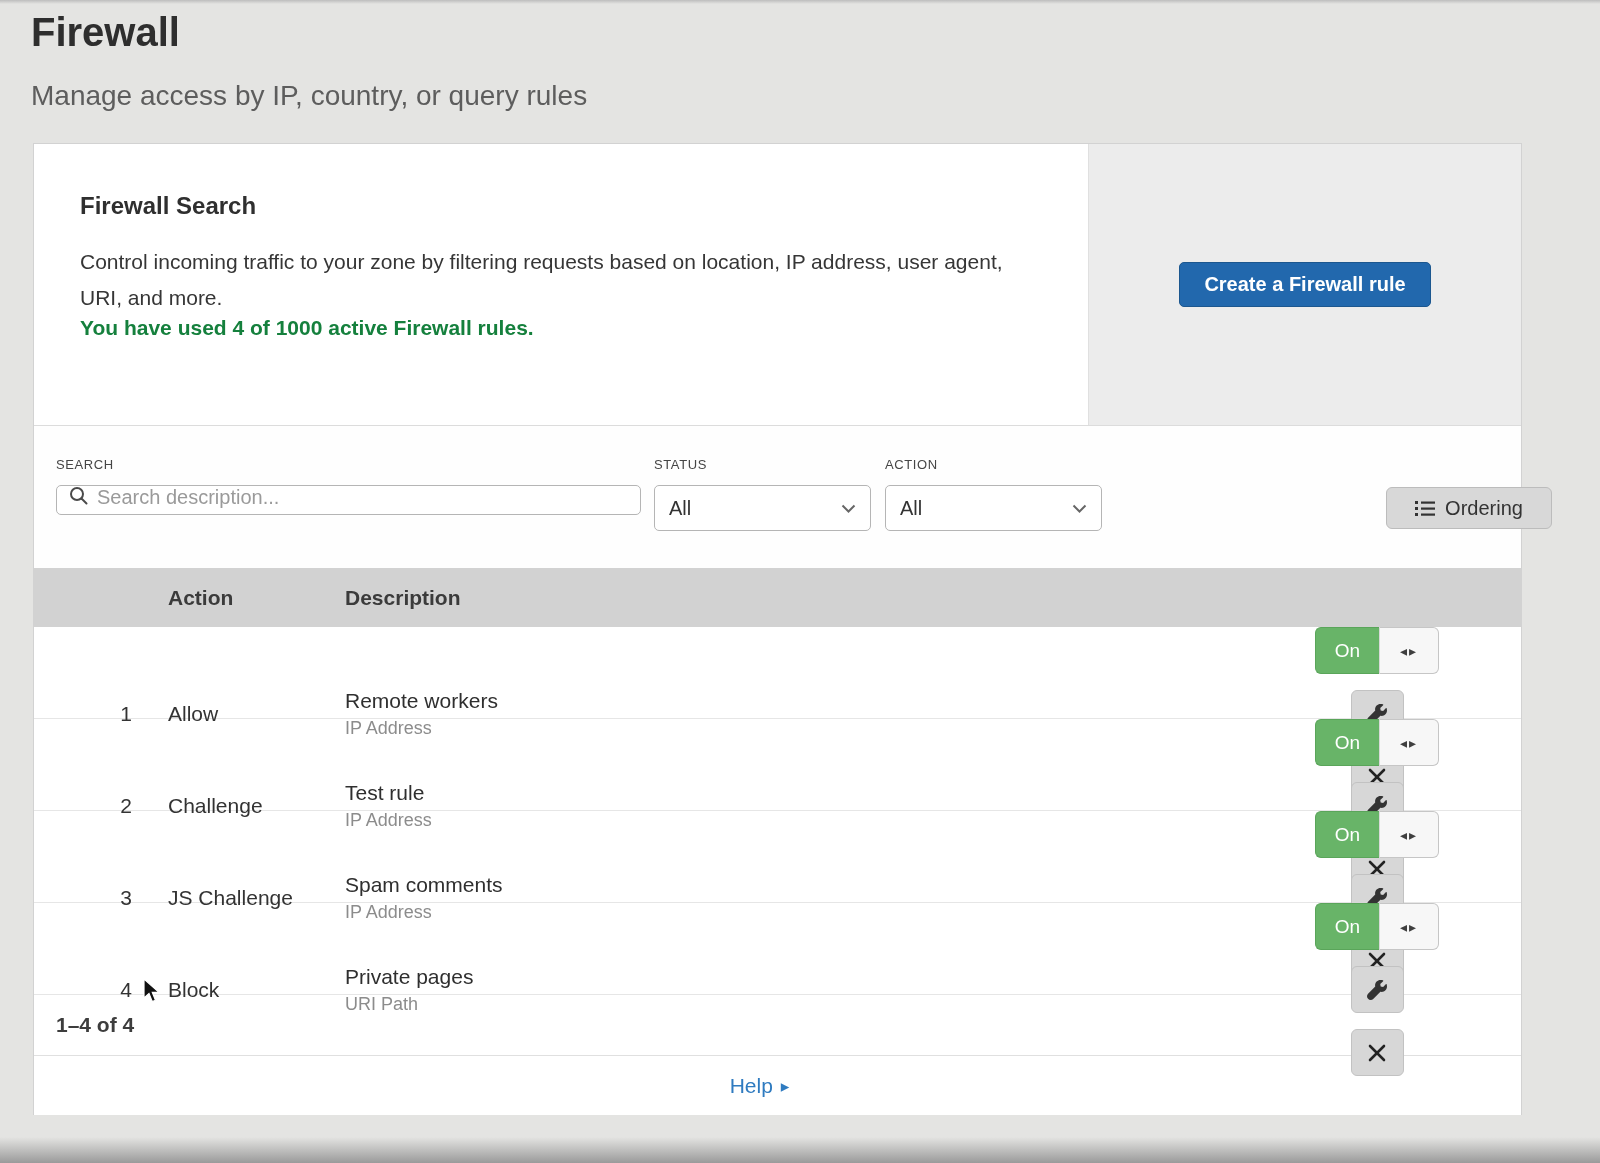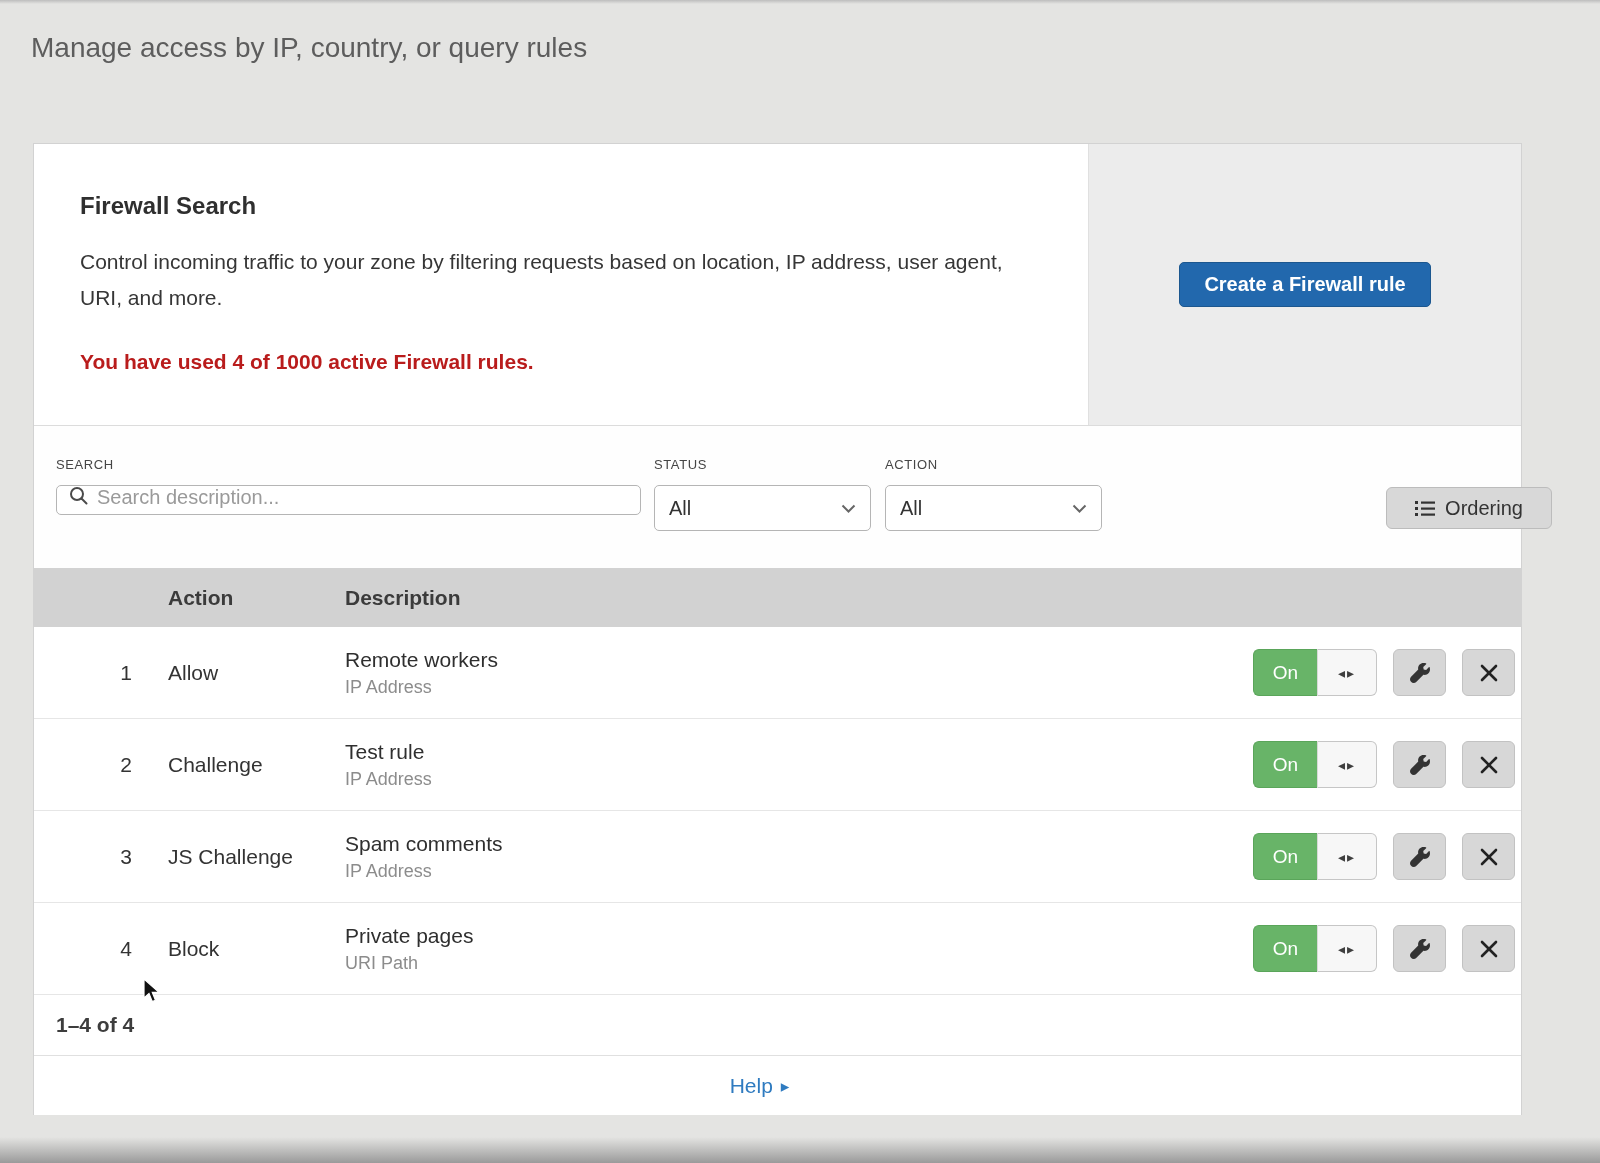--- a/index.html
+++ b/index.html
@@ -29,21 +29,21 @@
   .main-card {
     position: absolute; left: 33px; top: 143px; width: 1489px; height: 972px;
     background: #ffffff; border: 1px solid #d2d2d2;
   }
 
   
   .card-top { display: flex; height: 282px; border-bottom: 1px solid #dcdcdc; }
   .card-top-left { flex: 1; padding: 48px 40px 0 46px; background: #ffffff; }
   .card-top-left h2 { font-size: 24px; font-weight: 700; color: #2f2f2f; }
   .card-description { font-size: 21px; line-height: 36px; color: #363636; margin-top: 24px; max-width: 950px; }
-  .card-usage { font-size: 21px; font-weight: 700; color: #b91c1c; margin-top: 34px; }
+  .card-usage { font-size: 21px; font-weight: 700; color: #15803d; }
   .card-top-right {
     width: 433px; background: #ececec; border-left: 1px solid #e0e0e0;
     display: flex; align-items: center; justify-content: center;
   }
   .create-btn {
     background: #2268ad; color: #fff; border: 1px solid #1c578f; border-radius: 5px;
     font-size: 20px; font-weight: 600; padding: 0 24px; height: 45px; min-width: 246px;
     font-family: inherit; cursor: pointer;
   }
 
@@ -90,21 +90,21 @@
     padding-right: 6px;
   }
   .table-header {
     height: 59px; background: #d2d2d2; font-size: 21px; font-weight: 700; color: #3b3b3b;
   }
   .rule-row { height: 92px; border-bottom: 1px solid #e6e6e6; background: #fff; }
   .cell-num { text-align: right; padding-right: 36px; font-size: 21px; color: #333; }
   .cell-action { font-size: 21px; color: #333; }
   .desc-title { font-size: 21px; color: #2f2f2f; }
   .desc-sub { font-size: 18px; color: #8c8c8c; margin-top: 5px; }
-  .cell-controls { display: flex; align-items: center; justify-content: flex-end; gap: 16px; }
+  .cell-controls { display: flex; align-items: center; justify-content: flex-end; gap: 16px; flex-direction: column; }
 
   .toggle { display: flex; height: 47px; cursor: pointer; }
   .toggle-on {
     width: 64px; background: #68b468; color: #fff; font-size: 19px; font-weight: 400;
     display: flex; align-items: center; justify-content: center;
     border-radius: 6px 0 0 6px; border: 1px solid #5aa55a; border-right: none;
   }
   .toggle-grip {
     width: 60px; background: #f7f7f7; border: 1px solid #c6c6c6; border-left: 1px solid #d9d9d9;
     border-radius: 0 6px 6px 0;
@@ -135,20 +135,21 @@
   .help-arrow { font-size: 17px; color: #2f7bc0; font-family: "DejaVu Sans", sans-serif; }
 
   .mouse-cursor { position: absolute; left: 143px; top: 978px; pointer-events: none; }
 </style>
 </head>
 <body>
 
 <div class="top-edge"></div>
 
 <div class="page-header">
+  <div class="page-title">Firewall</div>
   <div class="page-subtitle">Manage access by IP, country, or query rules</div>
 </div>
 
 <div class="main-card">
 
   <div class="card-top">
     <div class="card-top-left">
       <h2>Firewall Search</h2>
       <div class="card-description">Control incoming traffic to your zone by filtering requests based on location, IP address, user agent, URI, and more.</div>
       <div class="card-usage">You have used 4 of 1000 active Firewall rules.</div>

